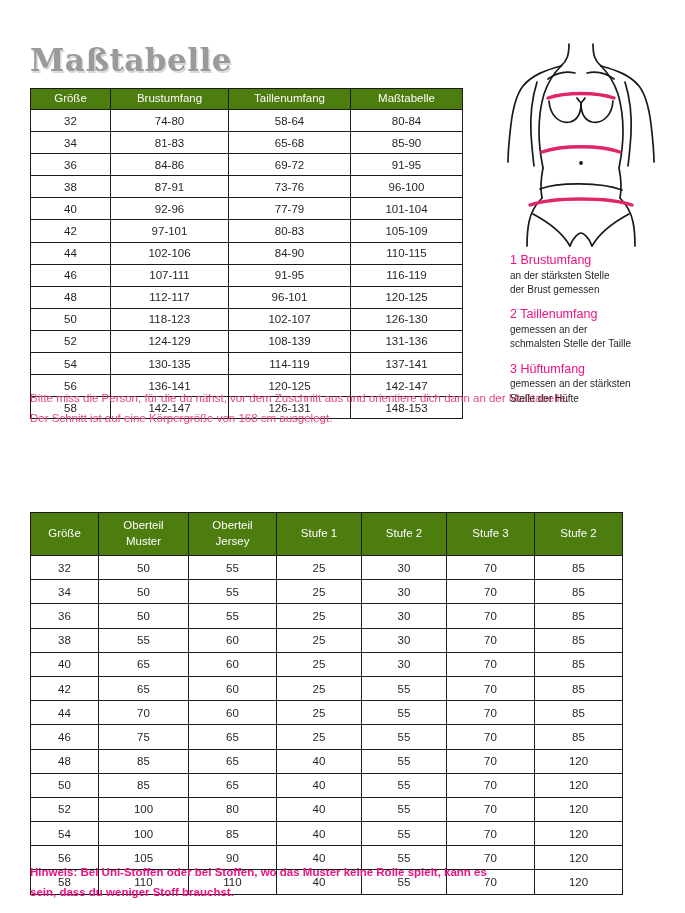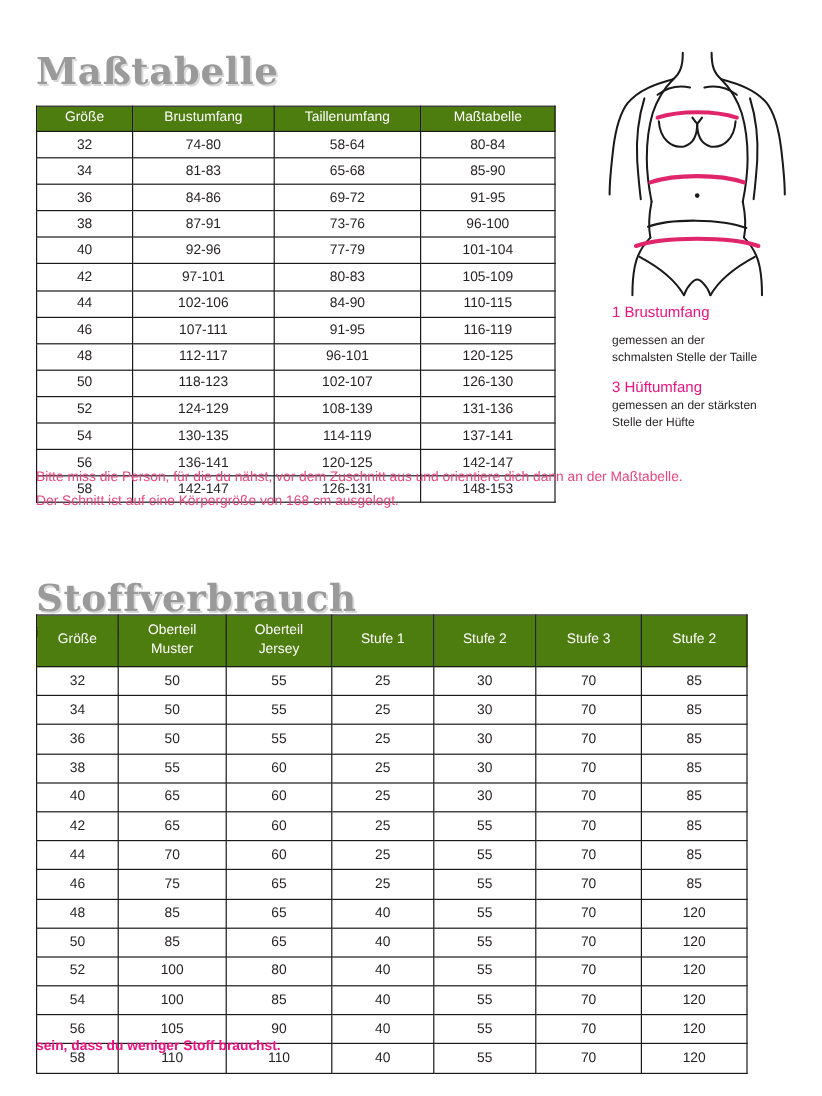--- a/index.html
+++ b/index.html
@@ -297,37 +297,41 @@
         <path d="M52 56 C70 50, 100 50, 118 56"></path>
         <path d="M46 110 C66 103, 104 103, 124 110"></path>
         <path d="M34 163 C58 155, 112 155, 136 163"></path>
       </g>
     </svg>
   </div>
 
   <div id="legend">
     <div class="legend-item">
       <div class="legend-title">1 Brustumfang</div>
+      <div class="legend-desc">
+        <span class="line">an der stärksten Stelle</span>
+        <span class="line">der Brust gemessen</span>
+      </div>
     </div>
     <div class="legend-item">
+      <div class="legend-title">2 Taillenumfang</div>
       <div class="legend-desc">
         <span class="line">gemessen an der</span>
         <span class="line">schmalsten Stelle der Taille</span>
       </div>
     </div>
     <div class="legend-item">
       <div class="legend-title">3 Hüftumfang</div>
       <div class="legend-desc">
         <span class="line">gemessen an der stärksten</span>
         <span class="line">Stelle der Hüfte</span>
       </div>
     </div>
   </div>
 
-  <div class="display-title" id="title-stoffverbrauch">Stoffverbrauch</div>
 
   <div class="subtitle">in cm (bei einer Stoffbreite von 140 cm)</div>
 
   <table class="data-table" id="table-fabric">
     <colgroup>
       <col style="width:68px">
         <col style="width:90px">
         <col style="width:88px">
       <col style="width:85px">
         <col style="width:85px">
@@ -485,16 +489,17 @@
           <td>110</td>
           <td>40</td>
           <td>55</td>
           <td>70</td>
           <td>120</td>
         </tr>
       </tbody>
   </table>
 
   <div class="pink-note" id="note-fabric">
+    <span class="line">Hinweis: Bei Uni-Stoffen oder bei Stoffen, wo das Muster keine Rolle spielt, kann es</span>
     <span class="line">sein, dass du weniger Stoff brauchst.</span>
   </div>
 
 </div>
 
 </body></html>

